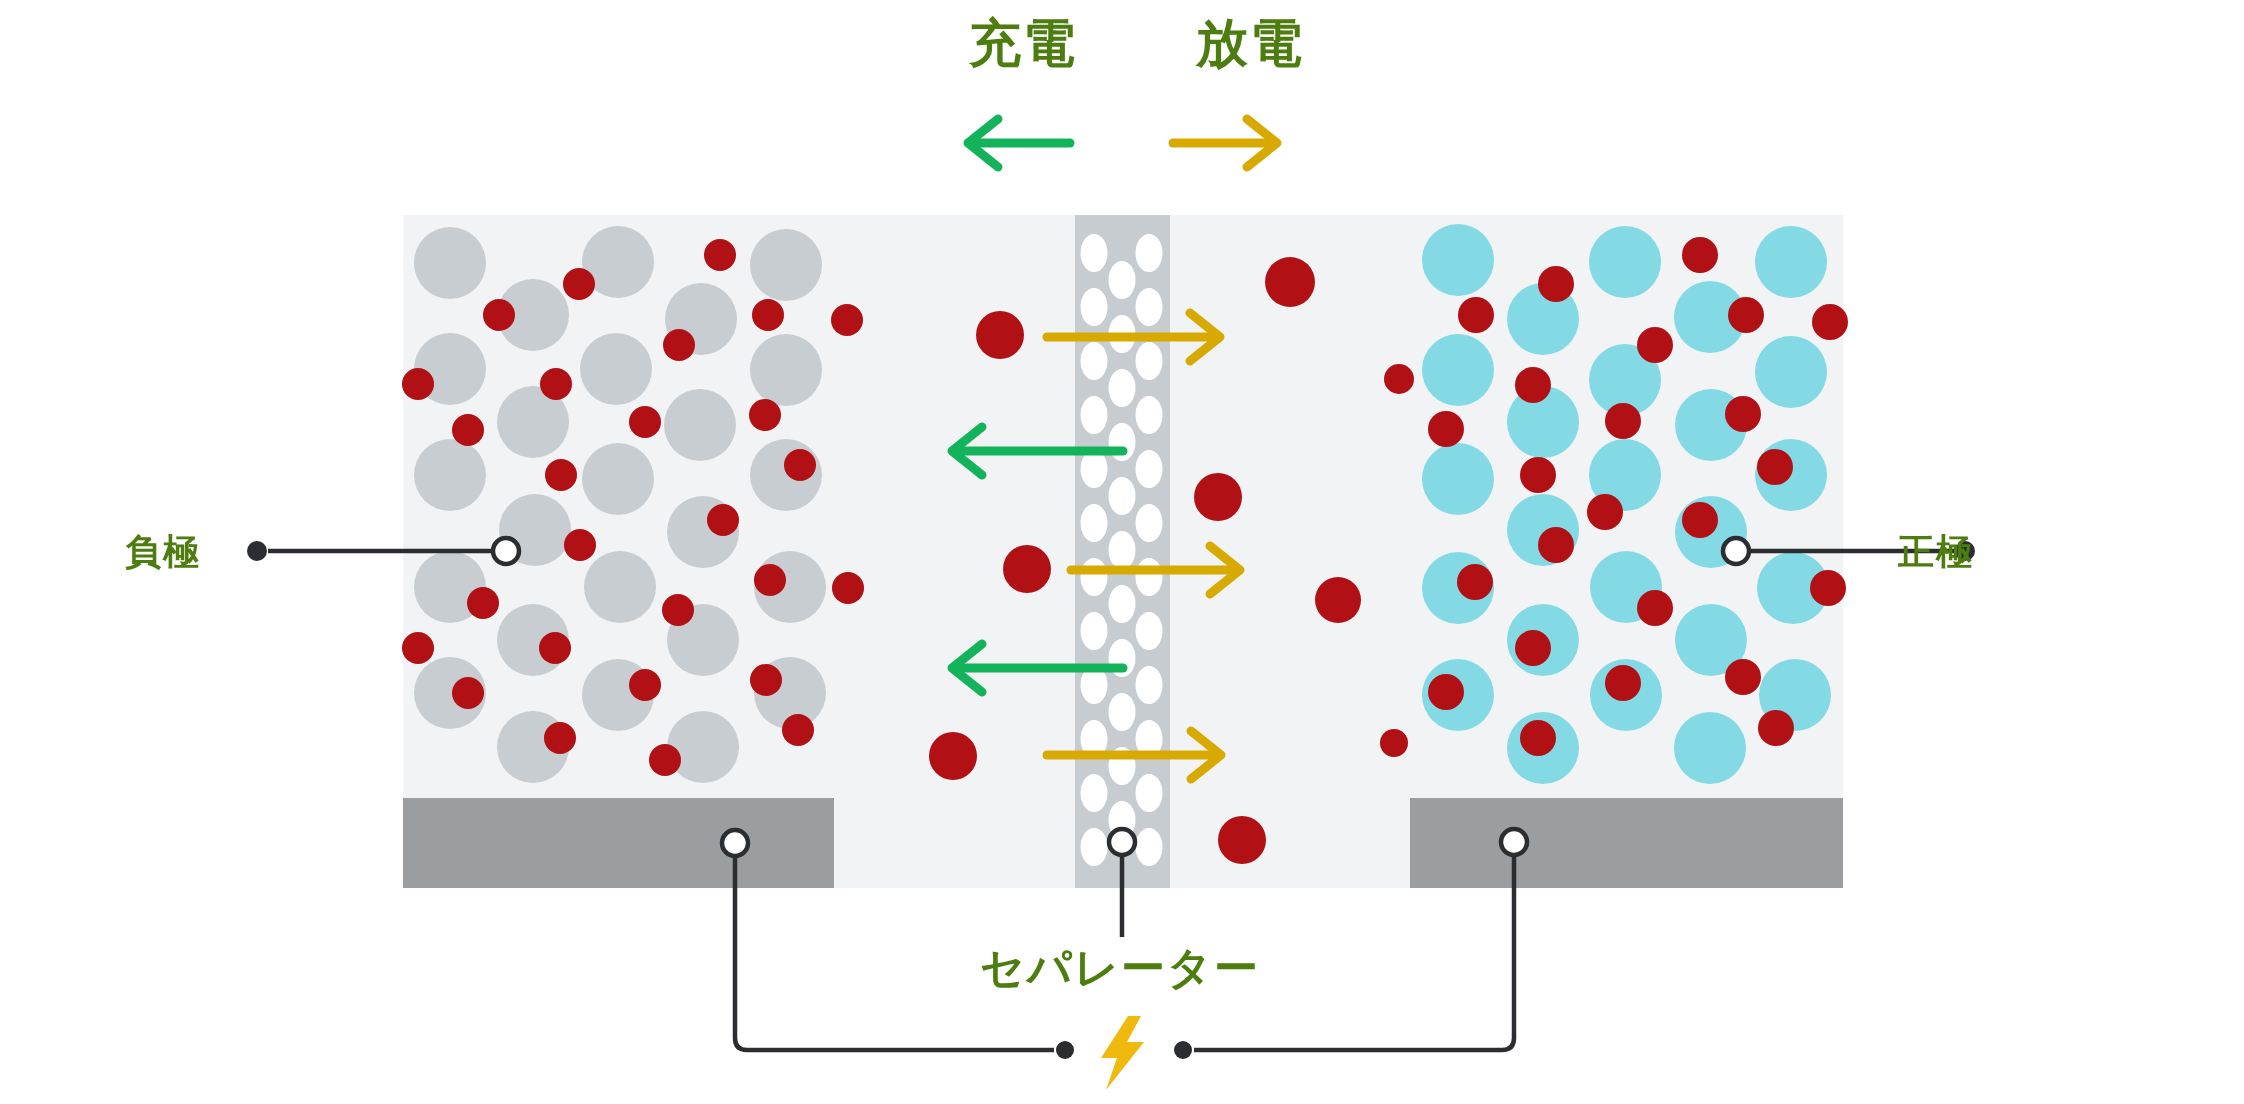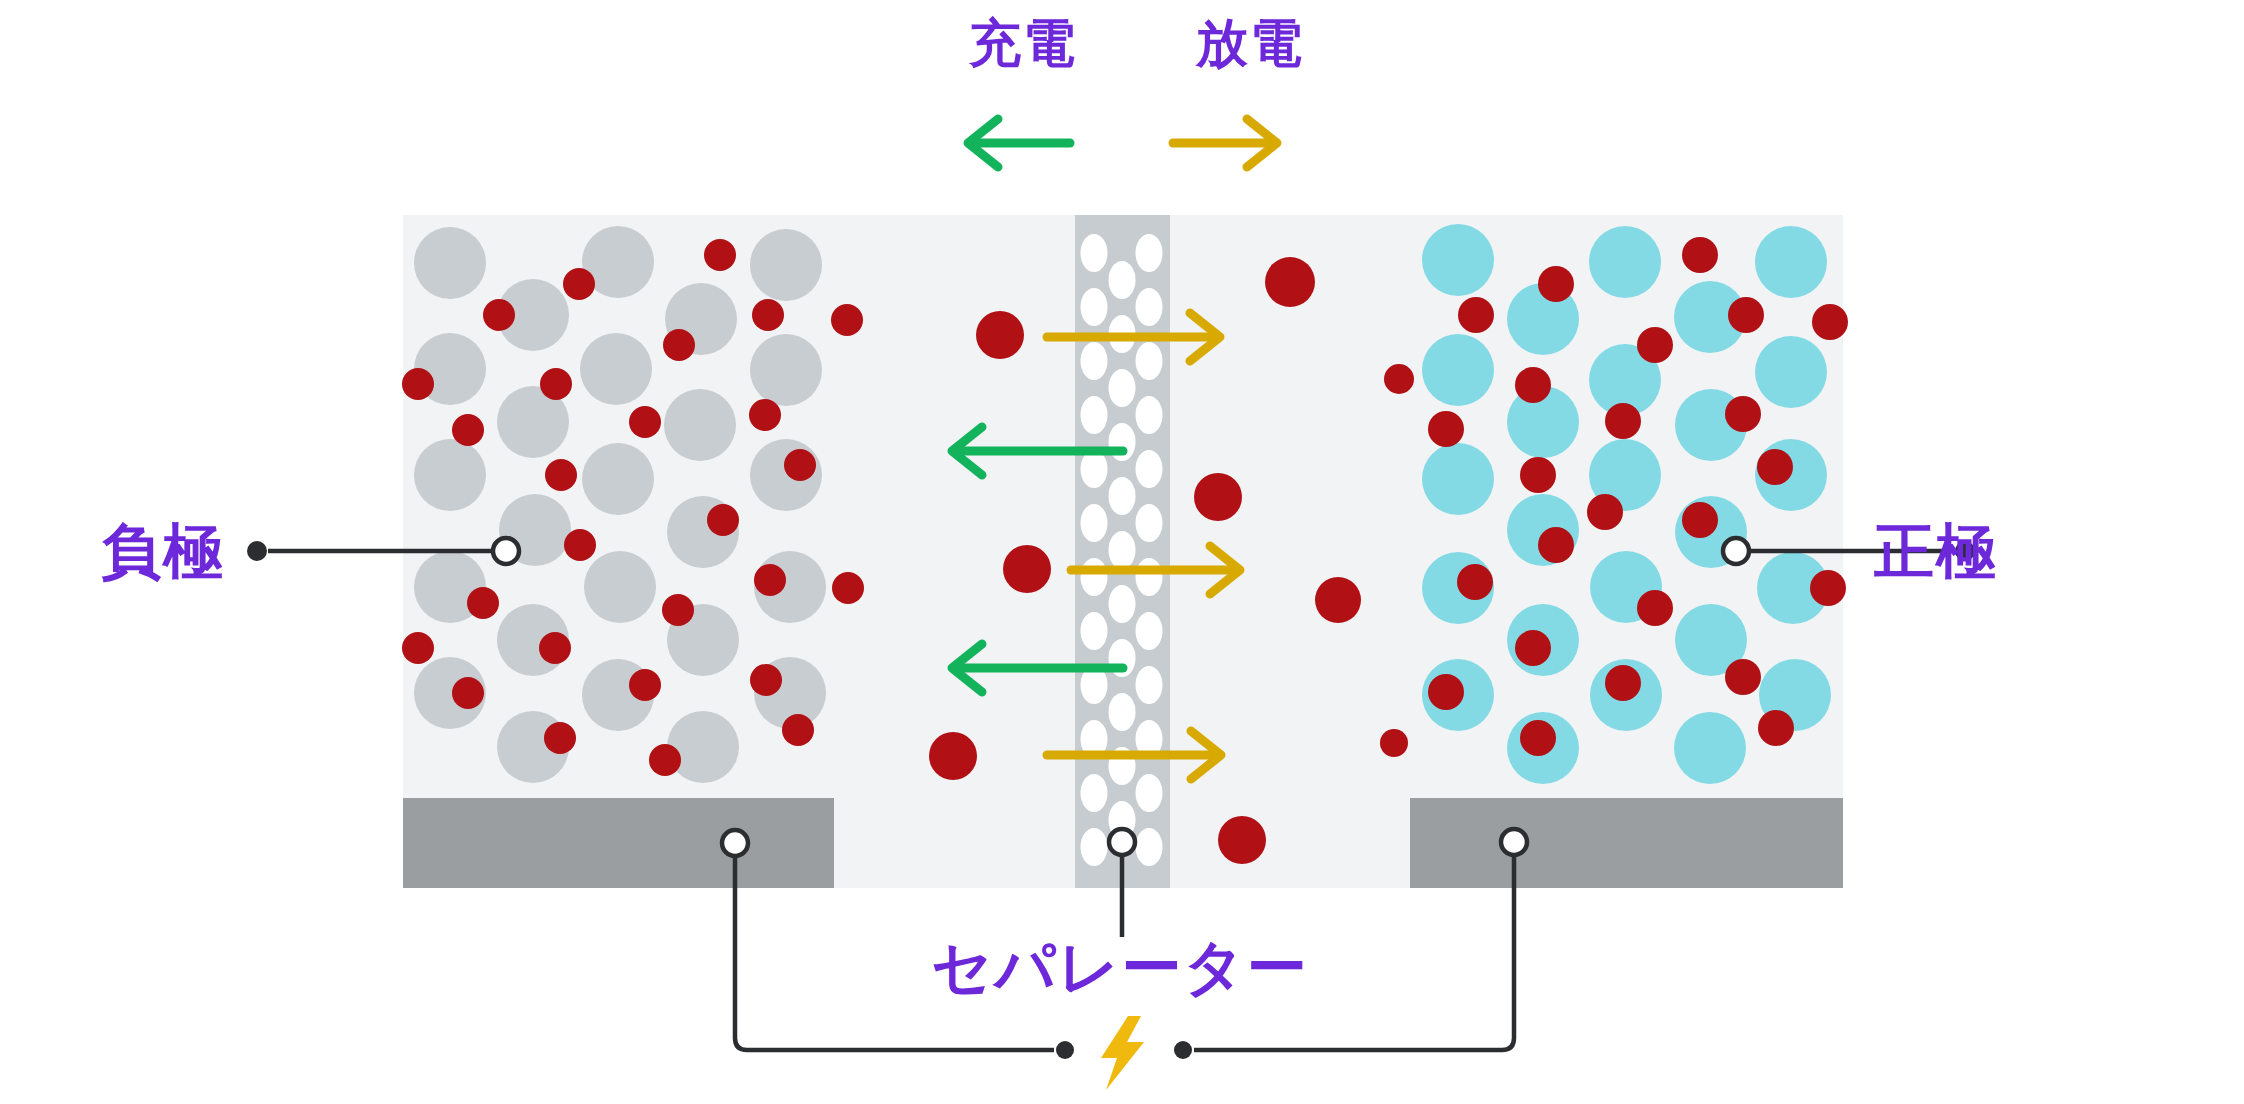--- a/index.html
+++ b/index.html
@@ -8,28 +8,28 @@
     width:2244px;height:1104px;
     background:#ffffff;
     overflow:hidden;
     font-family:"Liberation Sans","DejaVu Sans",sans-serif;
   }
   .stage svg{position:absolute;left:0;top:0;}
   .lbl{
     position:absolute;
     transform:translate(-50%,-50%);
     font-weight:bold;
-    color:#6d28d9;
+    color:#4d7c0f;
     line-height:1;
     white-space:nowrap;
     letter-spacing:2px;
   }
   .lbl-top{font-size:52px;}
-  .lbl-side{font-size:60px;}
-  .lbl-sep{font-size:60px;}
+  .lbl-side{font-size:36px;}
+  .lbl-sep{font-size:44px;}
 </style>
 </head>
 <body>
 
 <div class="stage">
   <svg xmlns="http://www.w3.org/2000/svg" width="2244" height="1104" viewBox="0 0 2244 1104">
       <rect x="403" y="215" width="1440" height="673" fill="#f1f3f5"></rect>
       <circle cx="450" cy="263" r="36" fill="#c8cdd1"></circle>
       <circle cx="450" cy="369" r="36" fill="#c8cdd1"></circle>
       <circle cx="450" cy="475" r="36" fill="#c8cdd1"></circle>

